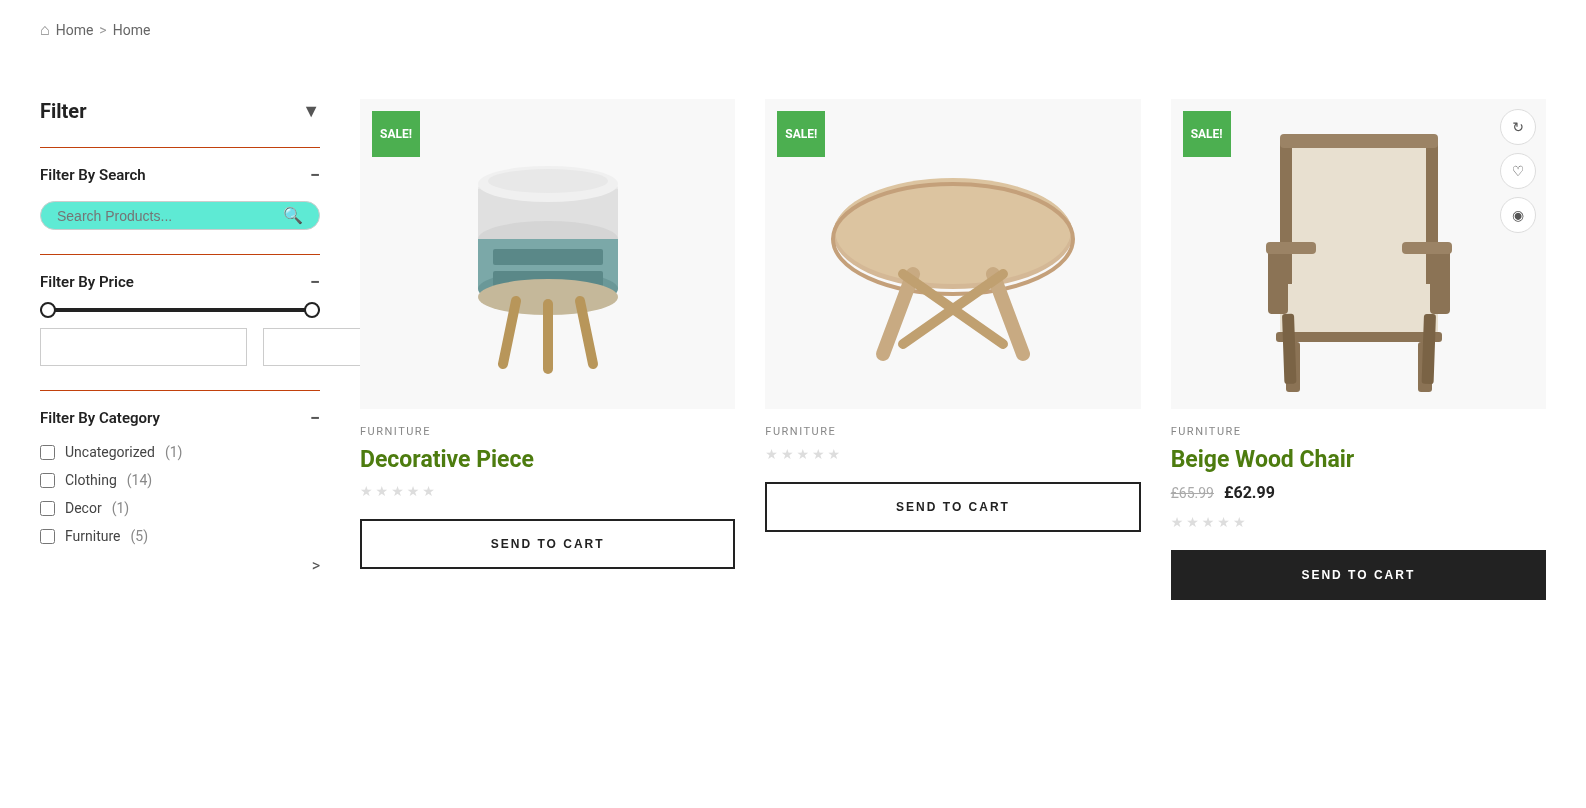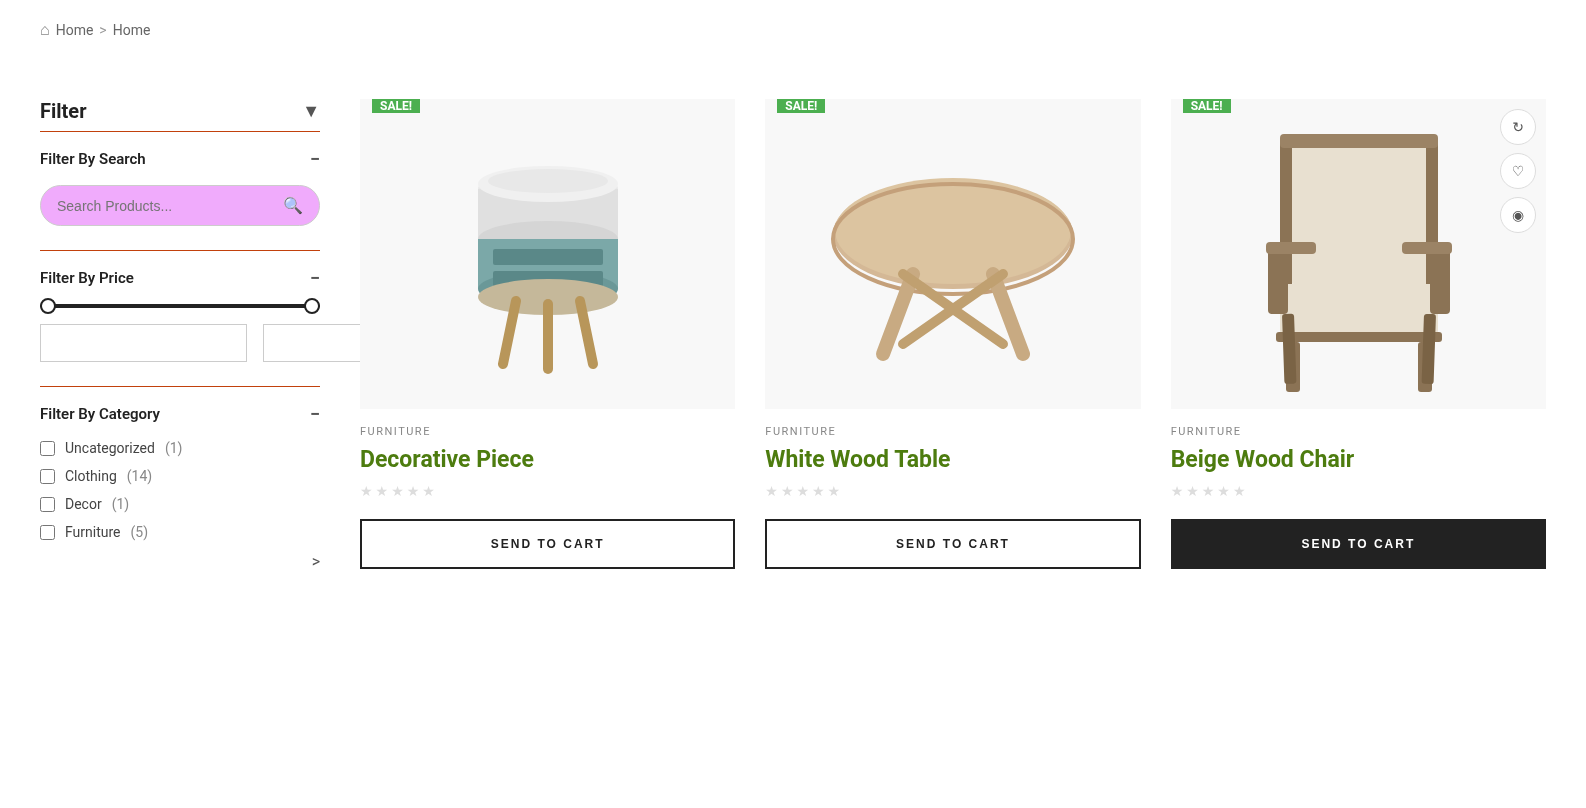--- a/index.html
+++ b/index.html
@@ -11,31 +11,31 @@
     .breadcrumb { display: flex; align-items: center; gap: 6px; font-size: 14px; color: #666; margin-bottom: 60px; }
     .breadcrumb a { color: #666; text-decoration: none; }
     .breadcrumb .separator { color: #999; }
 
     
     .main-layout { display: flex; gap: 40px; }
 
     
     .sidebar { width: 280px; flex-shrink: 0; }
 
-    .filter-header { display: flex; align-items: center; justify-content: space-between; margin-bottom: 8px; }
+    .filter-header { display: flex; align-items: center; justify-content: space-between; margin-bottom: 24px; }
     .filter-title { font-size: 20px; font-weight: 700; color: #222; }
     .filter-icon { color: #555; font-size: 18px; }
 
     .filter-section { margin-bottom: 24px; border-top: 1px solid #c2410c; padding-top: 16px; }
     .filter-section-header { display: flex; align-items: center; justify-content: space-between; margin-bottom: 16px; }
     .filter-section-title { font-size: 15px; font-weight: 600; color: #222; }
     .collapse-icon { color: #555; font-size: 18px; font-weight: 700; cursor: pointer; }
 
     
-    .search-wrapper { display: flex; align-items: center; border: 1px solid #ccc; border-radius: 30px; padding: 10px 16px; background: #f0abfc; }
+    .search-wrapper { display: flex; align-items: center; border: 1px solid #ccc; border-radius: 30px; padding: 4px 16px; background: #5eead4; }
     .search-input { flex: 1; border: none; outline: none; font-size: 14px; color: #555; background: transparent; }
     .search-icon { color: #555; font-size: 16px; }
 
     
     .price-slider { width: 100%; margin-bottom: 14px; }
     .slider-track { position: relative; height: 4px; background: #222; border-radius: 2px; margin: 16px 0; }
     .slider-thumb { position: absolute; width: 16px; height: 16px; background: #fff; border: 2px solid #222; border-radius: 50%; top: 50%; transform: translateY(-50%); cursor: pointer; }
     .slider-thumb.left { left: 0; }
     .slider-thumb.right { right: 0; }
     .price-inputs { display: flex; gap: 16px; }
@@ -49,21 +49,21 @@
 
     .expand-arrow { display: flex; align-items: center; justify-content: flex-end; margin-top: 8px; color: #555; cursor: pointer; font-size: 16px; }
 
     
     .products-area { flex: 1; }
     .products-grid { display: grid; grid-template-columns: repeat(3, 1fr); gap: 30px; }
 
     
     .product-card { position: relative; background: #fff; }
     .product-image-wrapper { position: relative; background: #f8f8f8; height: 310px; display: flex; align-items: center; justify-content: center; overflow: hidden; margin-bottom: 16px; }
-    .sale-badge { position: absolute; top: 0; left: 12px; background: #4caf50; color: #fff; font-size: 12px; font-weight: 700; padding: 0 8px; z-index: 2; }
+    .sale-badge { position: absolute; top: 12px; left: 12px; background: #4caf50; color: #fff; font-size: 12px; font-weight: 700; padding: 16px 8px; z-index: 2; }
     .product-image-placeholder { width: 100%; height: 100%; display: flex; align-items: center; justify-content: center; }
 
     
     .action-icons { position: absolute; right: 10px; top: 10px; display: flex; flex-direction: column; gap: 8px; }
     .action-icon-btn { width: 36px; height: 36px; border-radius: 50%; background: #fff; border: 1px solid #ddd; display: flex; align-items: center; justify-content: center; cursor: pointer; font-size: 14px; color: #555; }
 
     
     .product-category { font-size: 11px; letter-spacing: 1.5px; color: #888; text-transform: uppercase; margin-bottom: 8px; }
     .product-name { font-size: 23px; font-weight: 700; color: #4d7c0f; margin-bottom: 10px; }
     .product-prices { display: flex; align-items: center; gap: 10px; margin-bottom: 12px; }
@@ -219,21 +219,20 @@
       <line x1="170" y1="130" x2="200" y2="210" stroke="#c8aa82" stroke-width="14" stroke-linecap="round"></line>
       <line x1="80" y1="130" x2="180" y2="200" stroke="#c0a070" stroke-width="10" stroke-linecap="round"></line>
       <line x1="180" y1="130" x2="80" y2="200" stroke="#c0a070" stroke-width="10" stroke-linecap="round"></line>
     </svg>
 
       </div>
 
     </div>
     <div class="product-info">
       <div class="product-category">FURNITURE</div>
-      <div class="product-name">White Wood Table</div>
       <div class="product-rating">
                 <span class="star">★</span>
                 <span class="star">★</span>
                 <span class="star">★</span>
                 <span class="star">★</span>
                 <span class="star">★</span>
               </div>
       <button class="add-to-cart-btn ">SEND TO CART</button>
     </div>
   </div>
@@ -271,20 +270,24 @@
     <div class="action-icons">
       <button class="action-icon-btn">↻</button>
       <button class="action-icon-btn">♡</button>
       <button class="action-icon-btn">◉</button>
     </div>
 
     </div>
     <div class="product-info">
       <div class="product-category">FURNITURE</div>
       <div class="product-name">Beige Wood Chair</div>
+      <div class="product-prices">
+        <span class="price-original">£65.99</span>
+        <span class="price-sale">£62.99</span>
+      </div>
       <div class="product-rating">
                 <span class="star">★</span>
                 <span class="star">★</span>
                 <span class="star">★</span>
                 <span class="star">★</span>
                 <span class="star">★</span>
               </div>
       <button class="add-to-cart-btn active">SEND TO CART</button>
     </div>
   </div>

